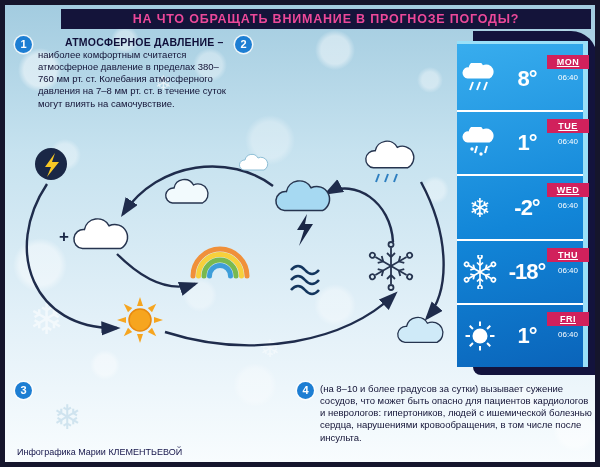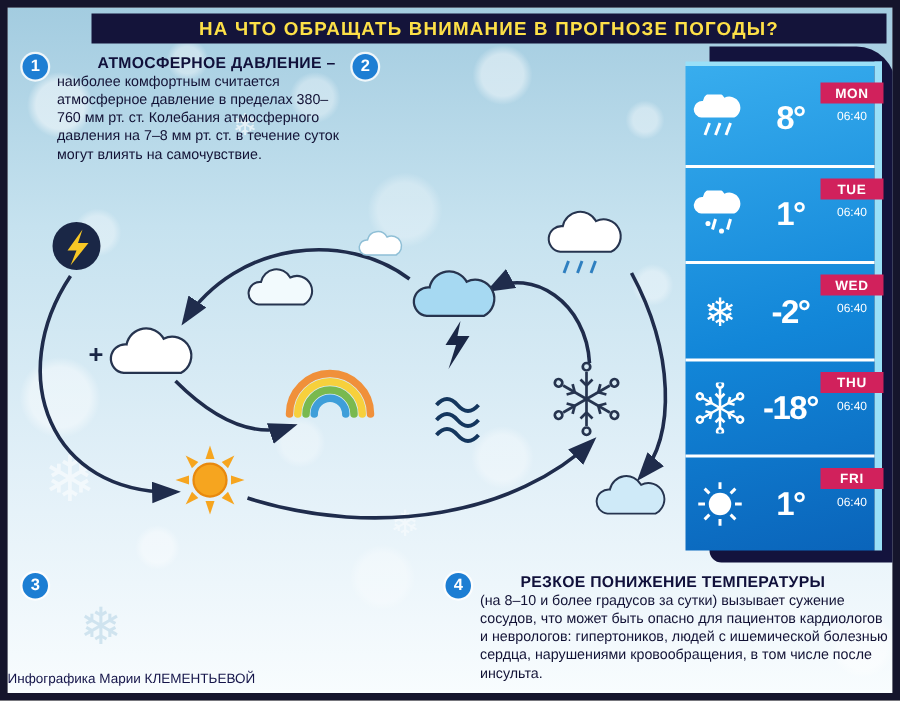--- a/index.html
+++ b/index.html
@@ -25,59 +25,59 @@
       radial-gradient(circle at 100px 360px,rgba(255,255,255,.40) 0 10px, rgba(255,255,255,0) 15px),
       radial-gradient(circle at 250px 380px,rgba(255,255,255,.30) 0 16px, rgba(255,255,255,0) 22px),
       radial-gradient(circle at 520px 395px,rgba(255,255,255,.35) 0 12px, rgba(255,255,255,0) 17px),
       radial-gradient(circle at 570px 425px,rgba(255,255,255,.45) 0 16px, rgba(255,255,255,0) 22px),
       linear-gradient(180deg,#a3cce0 0%, #c6e2ef 32%, #e2f0f8 68%, #f8fcfe 100%);
   }
   .flake { position:absolute; color:rgba(255,255,255,.65); pointer-events:none; }
 
   .header {
     position:absolute; left:56px; top:4px; right:4px; height:20px;
-    background:#14143a; color:#fde047; font-weight:bold; font-size:12.5px;
+    background:#14143a; color:#ec4899; font-weight:bold; font-size:12.5px;
     line-height:20px; text-align:center; letter-spacing:.8px;
   }
 
   .section { position:absolute; }
   .sec-num {
     position:absolute; left:0; top:0; width:17px; height:17px; border-radius:50%;
     background:#1d7ed3; color:#fff; font-size:11px; font-weight:bold;
     text-align:center; line-height:17px; box-shadow:0 0 0 1.5px rgba(255,255,255,.8);
   }
   .sec-content { padding-left:23px; }
   .sec-title { font-weight:bold; font-size:10.5px; color:#10103a; letter-spacing:.2px;margin-left:27px; }
   .sec-body  { font-size:9.5px; color:#121235; line-height:1.28; margin-top:1px; }
   .s1 { left:10px;  top:31px;  width:214px; }
   .s2 { left:230px; top:31px;  width:212px; }
   .s3 { left:10px;  top:377px; width:188px; }
   .s4 { left:292px; top:377px; width:296px; }
 
-  .credit { position:absolute; left:0; bottom:5px; font-size:9px; color:#15154a; }
+  .credit { position:absolute; left:12px; bottom:5px; font-size:9px; color:#15154a; }
 
   .illustration { position:absolute; left:2px; top:133px; width:452px; height:242px; }
 
   
   .fpanel { position:absolute; left:452px; top:26px; width:140px; height:350px; }
   .device { position:absolute; left:16px; top:0; right:0; bottom:6px;
             background:#13133d; border-radius:0 26px 0 8px; }
   .screen { position:absolute; left:0; top:10px; right:9px; bottom:14px;
             background:linear-gradient(165deg,#38adee 0%, #1286d8 55%, #0a64ba 100%);
             border-top:3px solid #9ae0f8; border-right:5px solid #9ae0f8;
             display:flex; flex-direction:column; padding-top:4px; }
   .f-row { position:relative; flex:1; display:flex; align-items:center;
            border-bottom:2px solid #fff; }
   .f-row:last-child { border-bottom:none; }
   .f-icon { width:46px; display:flex; justify-content:center; align-items:center; }
   .f-temp { flex:1; text-align:center; margin-right:32px; color:#fff;
             font-weight:bold; font-size:22px; letter-spacing:-1px; }
   .f-right { position:absolute; right:-6px; top:7px; width:42px; text-align:center; }
   .f-day  { display:block; background:#d1215c; color:#fff; font-size:9px;
-            font-weight:bold; line-height:14px; letter-spacing:.5px; }
+            font-weight:bold; line-height:14px; letter-spacing:.5px;text-decoration:underline; }
   .f-time { display:block; color:#fff; font-size:8px; margin-top:4px; }
   .glyph-flake { font-size:26px; color:#fff; line-height:1; }
 </style>
 </head>
 <body>
 
 <div class="frame">
 
   <span class="flake" style="left:24px; top:290px; font-size:42px; color:rgba(255,255,255,.55);">❄</span>
   <span class="flake" style="left:150px; top:66px; font-size:20px;">❄</span>
@@ -102,21 +102,20 @@
 
   <div class="section s3">
     <div class="sec-num">3</div>
     <div class="sec-content">
     </div>
   </div>
 
   <div class="section s4">
     <div class="sec-num">4</div>
     <div class="sec-content">
-      <div class="sec-title">РЕЗКОЕ ПОНИЖЕНИЕ ТЕМПЕРАТУРЫ</div>
       <div class="sec-body">(на 8–10 и более градусов за сутки) вызывает сужение сосудов, что может быть опасно для пациентов кардиологов и неврологов: гипертоников, людей с ишемической болезнью сердца, нарушениями кровообращения, в том числе после инсульта.</div>
     </div>
   </div>
 
   <svg class="illustration" viewBox="0 0 452 242">
     <defs>
       <path id="cl" d="M10 28 A10 10 0 0 1 12 8 A14 14 0 0 1 38 4 A10 10 0 0 1 50 28 Z"></path>
       <marker id="arr" markerWidth="9" markerHeight="8" refX="6.5" refY="3" orient="auto">
         <path d="M0 0 L8 3 L0 6 Z" fill="#1f2c4c"></path>
       </marker>

